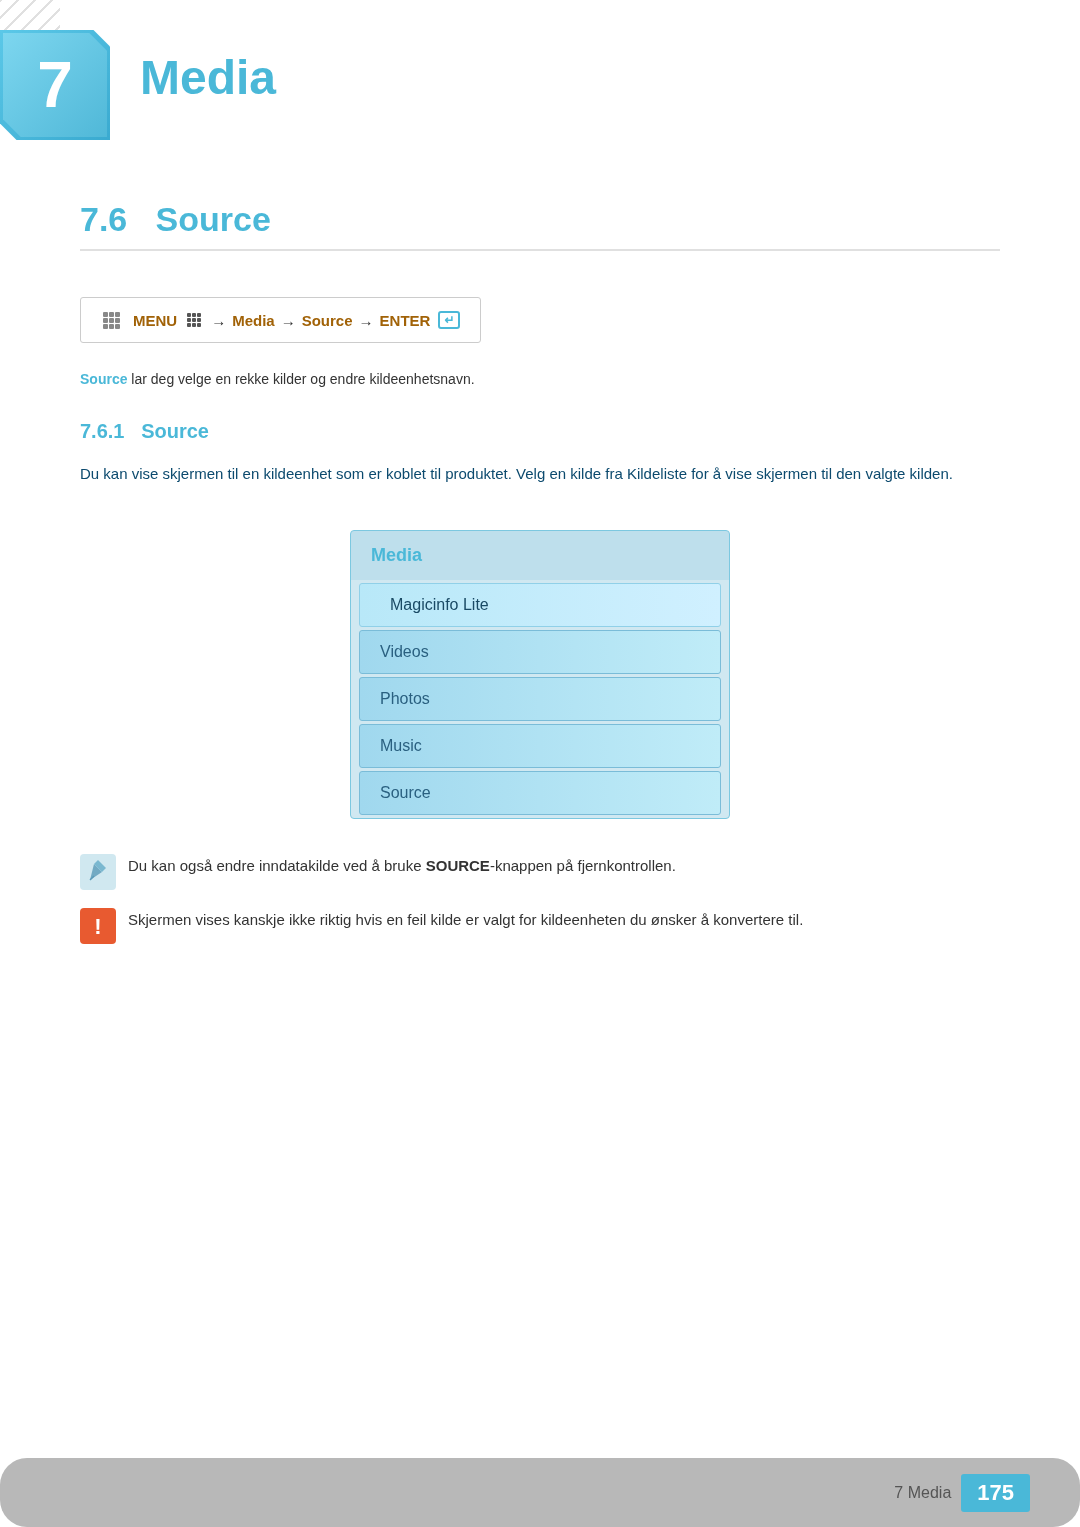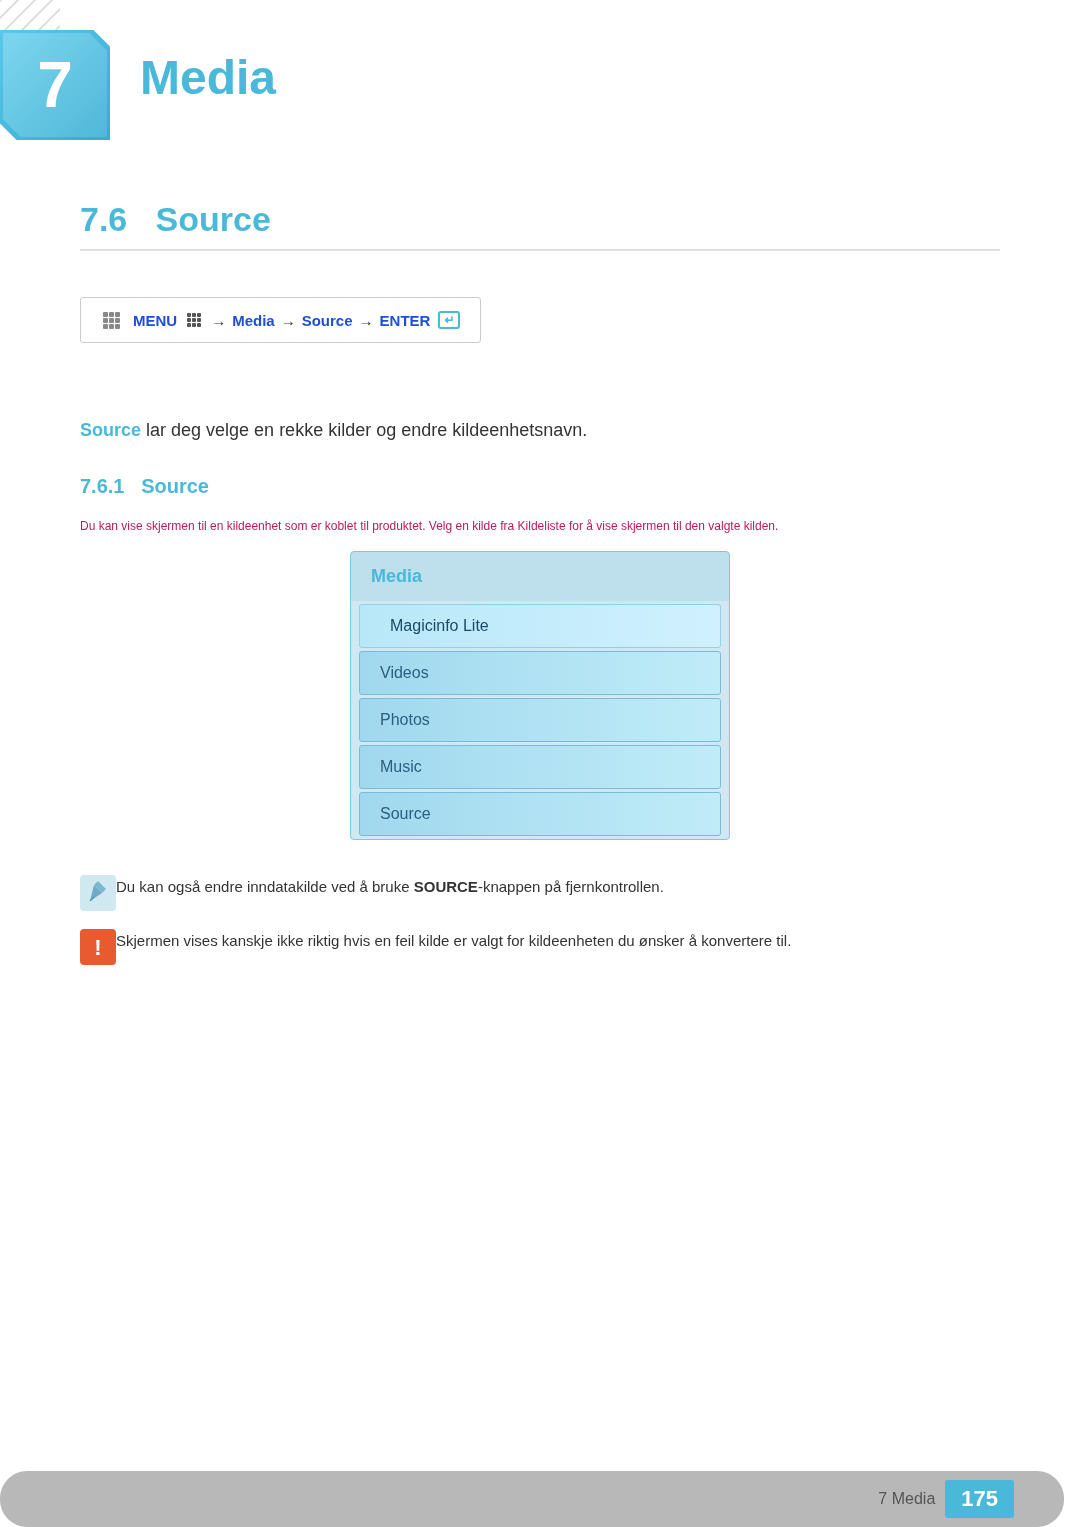--- a/index.html
+++ b/index.html
@@ -107,54 +107,53 @@
       font-size: 15px;
       font-weight: bold;
       margin-bottom: 25px;
       padding: 12px 20px;
       border: 1px solid #ccc;
       display: inline-flex;
       border-radius: 3px;
     }
 
     .menu-path .path-item {
-      color: #1d4ed8;
+      color: #a16207;
     }
 
     .menu-path .path-arrow {
       color: #333;
       font-weight: normal;
     }
 
     
     .description {
-      font-size: 18px;
+      font-size: 14px;
       color: #333;
       margin-bottom: 30px;
       line-height: 1.6;
-      margin-top: 48px;
     }
 
     .description .highlight {
       color: #4ab8d8;
       font-weight: bold;
     }
 
     
     .subsection-title {
       font-size: 20px;
       font-weight: bold;
       color: #4ab8d8;
       margin-bottom: 18px;
     }
 
     .subsection-desc {
-      font-size: 12px;
-      color: #be185d;
-      margin-bottom: 15px;
+      font-size: 15px;
+      color: #0c4a6e;
+      margin-bottom: 43px;
       line-height: 1.7;
     }
 
     
     .media-menu-container {
       display: flex;
       justify-content: center;
       margin-bottom: 35px;
     }
 
@@ -196,42 +195,42 @@
     }
 
     
     .notes-area {
       margin-top: 20px;
     }
 
     .note-item {
       display: flex;
       align-items: flex-start;
-      gap: 0;
+      gap: 12px;
       margin-bottom: 18px;
       text-align: center;
     }
 
     .note-text {
       font-size: 15px;
       color: #333;
       line-height: 1.6;
     }
 
     .note-text .bold {
       font-weight: bold;
     }
 
     
     .page-footer {
       position: absolute;
       bottom: 0;
       left: 0;
-      right: 16px;
-      height: 56px;
+      right: 0;
+      height: 69px;
       background: #b8b8b8;
       display: flex;
       align-items: center;
       justify-content: flex-end;
       padding-right: 50px;
       gap: 10px;
       border-radius: 27px;
     }
 
     .footer-text {

